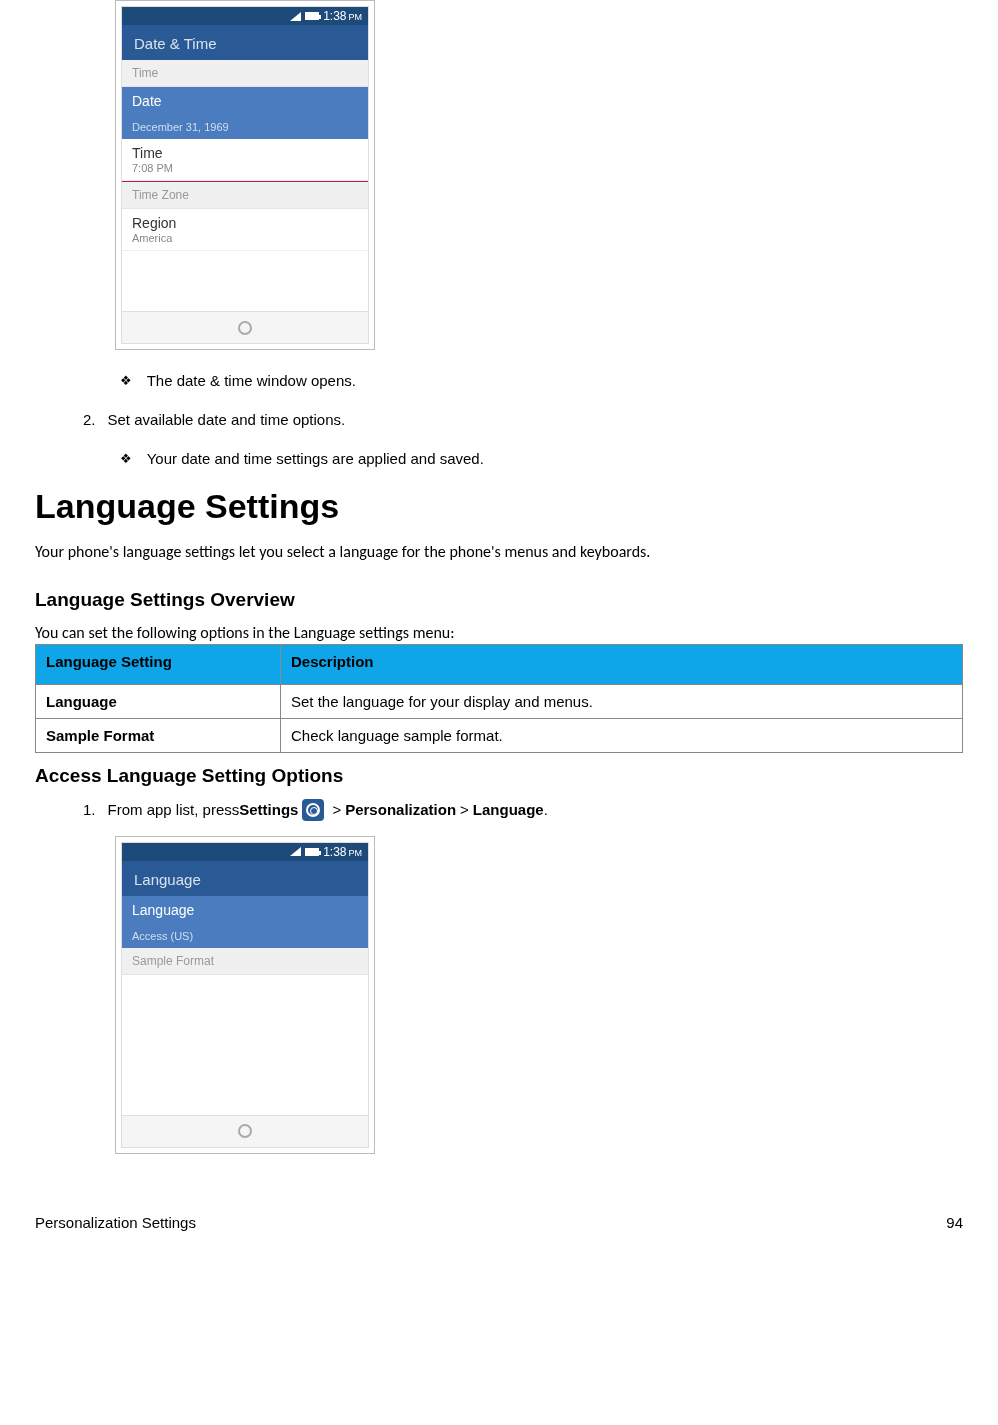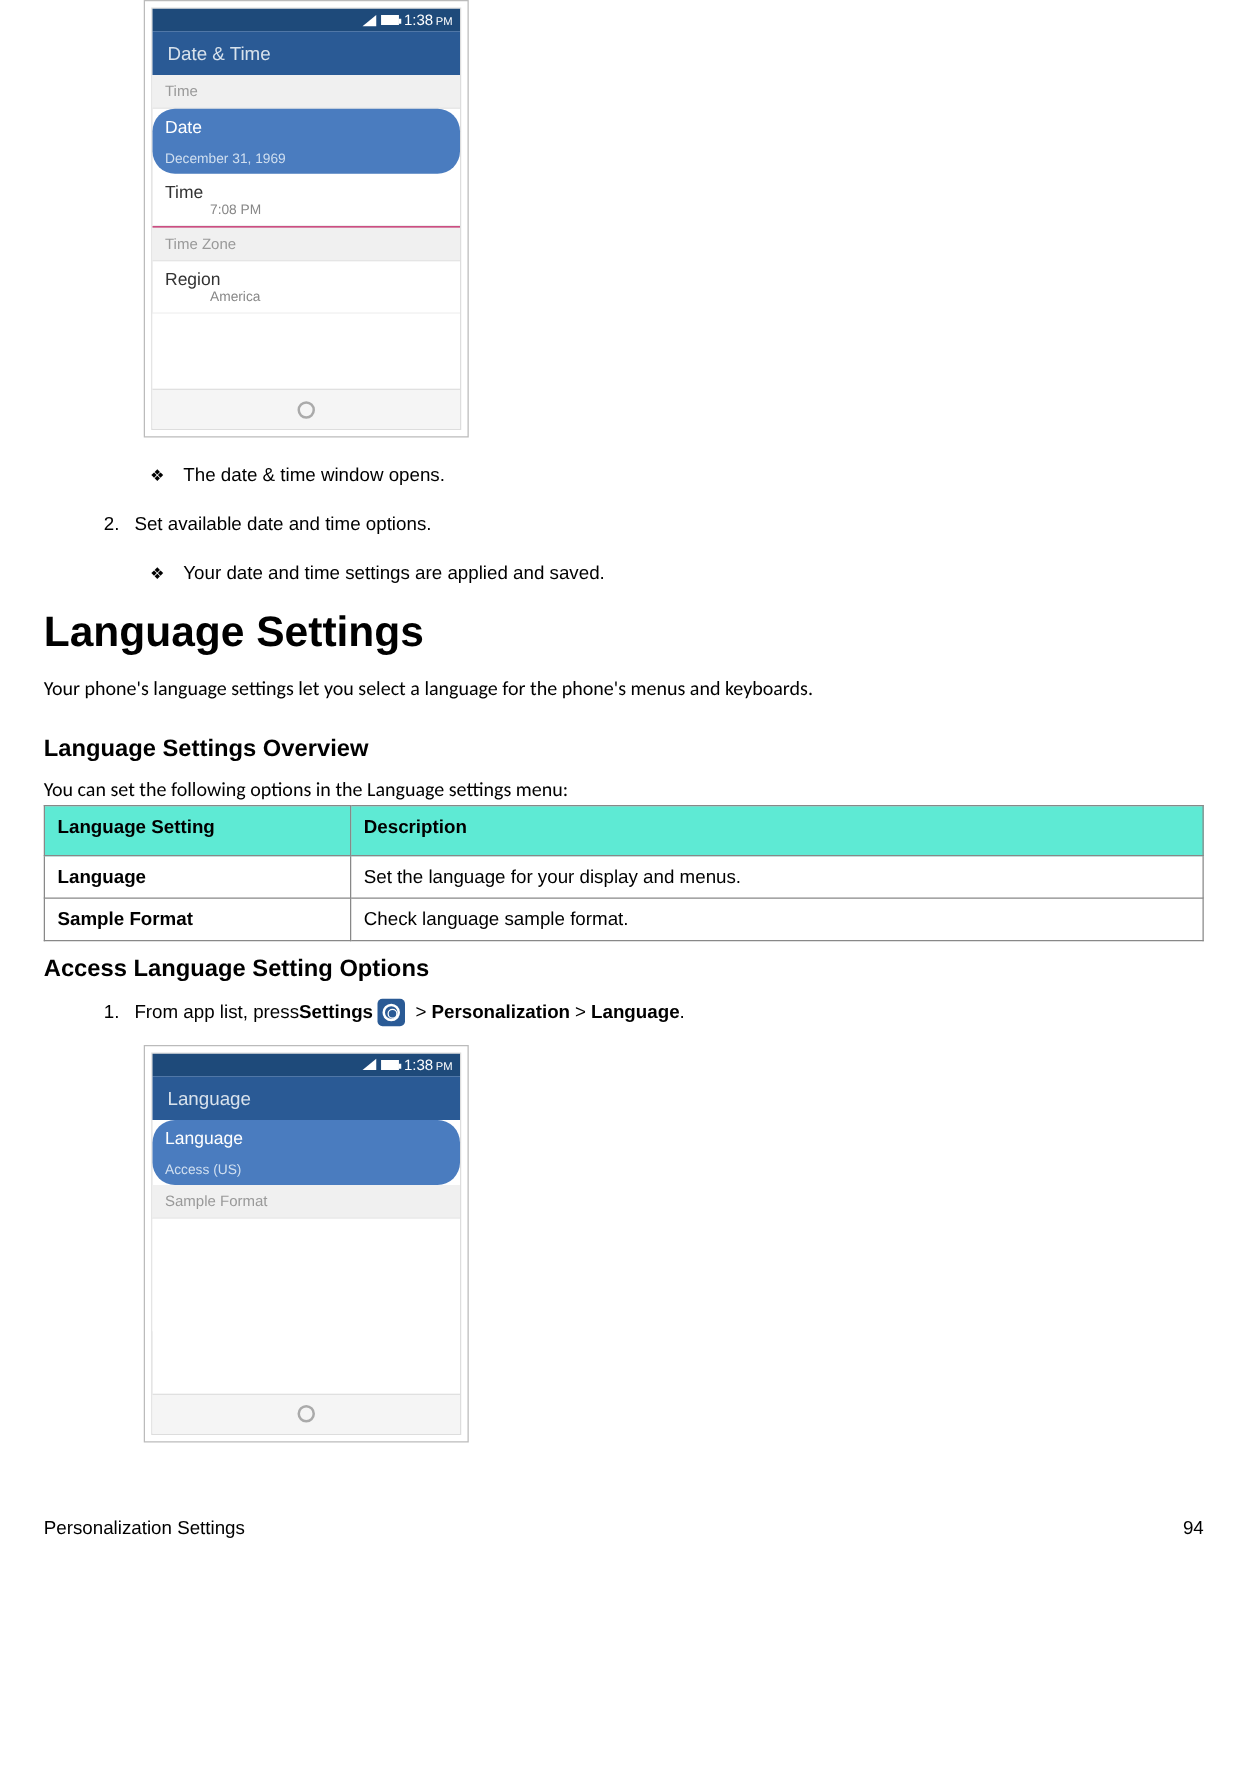--- a/index.html
+++ b/index.html
@@ -49,30 +49,29 @@
       background: #f0f0f0;
       color: #999;
       font-size: 12px;
       padding: 6px 10px;
       border-bottom: 1px solid #e5e5e5;
     }
     .row-selected {
       background: #4a7cbf;
       color: #fff;
       padding: 6px 10px;
-      border-radius: 18px;
     }
     .row-selected .rlabel { font-size: 14px; }
     .row-selected .rvalue { font-size: 11px; color: #d0dff0; margin-top: 12px; }
     .row-plain {
       padding: 6px 10px;
       border-bottom: 1px solid #eee;
     }
     .row-plain .rlabel { font-size: 14px; color: #333; }
-    .row-plain .rvalue { font-size: 11px; color: #888; margin-top: 1px; margin-left: 36px; }
+    .row-plain .rvalue { font-size: 11px; color: #888; margin-top: 1px; }
     .row-header-only {
       background: #f0f0f0;
       color: #999;
       font-size: 12px;
       padding: 6px 10px;
       border-top: 1px solid #be185d;
       border-bottom: 1px solid #e5e5e5;
     }
     .white-gap { height: 60px; background: #fff; }
     .nav-bar {
@@ -112,21 +111,21 @@
       margin-bottom: 12px;
     }
     table.settings th, table.settings td {
       border: 1px solid #888;
       padding: 8px 10px;
       text-align: left;
       vertical-align: top;
       font-size: 15px;
     }
     table.settings th {
-      background: #5eead4;
+      background: #0ea5e9;
       font-weight: bold;
       height: 40px;
     }
     table.settings td.label-cell { font-weight: bold; width: 245px; }
     .step-line {
       margin: 4px 0 14px 18px;
       line-height: 1.5;
       display: flex;
       align-items: center;
       flex-wrap: wrap;

